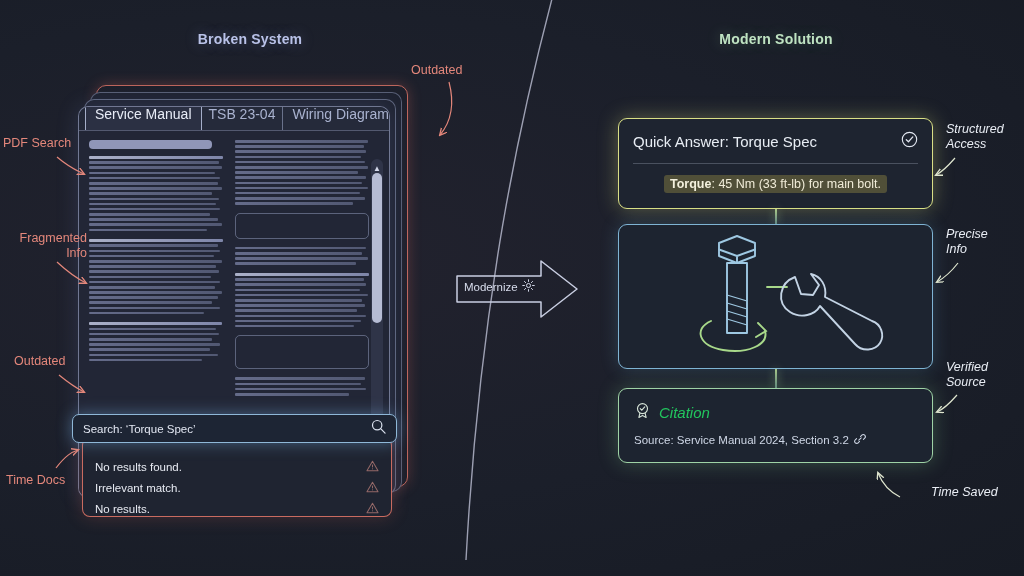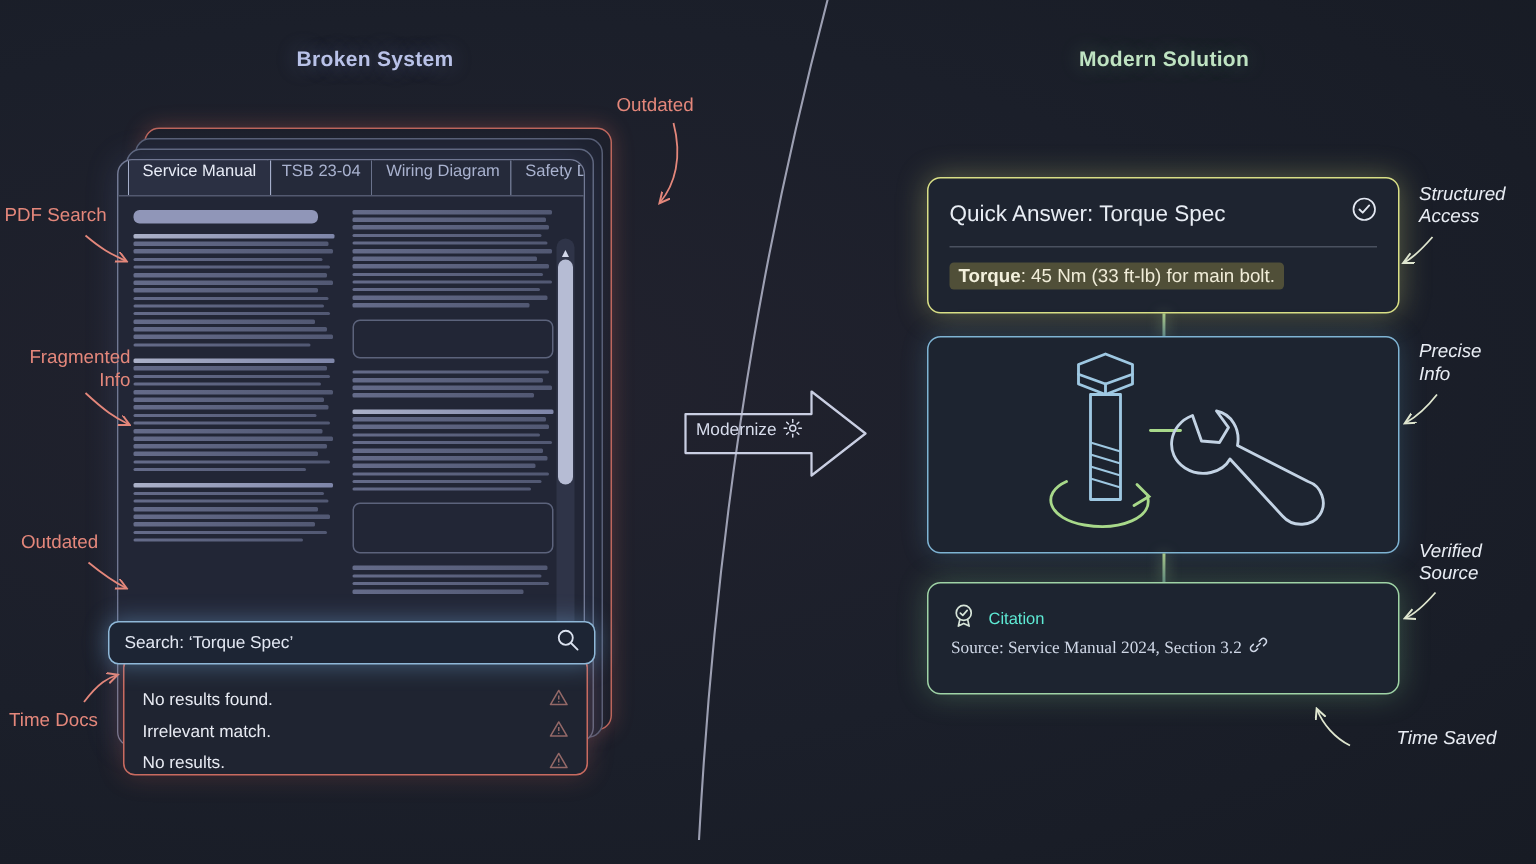--- a/index.html
+++ b/index.html
@@ -26,21 +26,21 @@
   .layer.l3 { left: 6px;  top: 14px; width: 312px; height: 396px; border: 1.2px solid rgba(170,180,215,.46); background:#1f2331; }
 
   #doc-main { position: absolute; left: 0; top: 21px; width: 312px; height: 392px;
               border: 1.3px solid rgba(180,190,225,.55); border-radius: 10px;
               background: linear-gradient(160deg,#232838 0%, #202433 60%, #1e2230 100%);
               box-shadow: 0 0 22px rgba(120,140,210,.18); overflow: hidden; }
 
   
   #tabs { position: absolute; left: 0; top: 0; height: 23px; width: 100%; display: flex; align-items: flex-end; padding-left: 6px; }
   .tab { height: 20px; padding: 16px 9px; display: flex; align-items: center;
-         font-size: 11px; color: #a9b2cf; white-space: nowrap;
+         font-size: 14px; color: #a9b2cf; white-space: nowrap;
          border: 1px solid rgba(175,185,220,.5); border-bottom: none;
          border-radius: 8px 8px 0 0; background: #252a3a; margin-right: -3px; text-align: center; }
   .tab.active { color: #e8ecf7; background: #2b3043; border-color: rgba(200,210,240,.78); z-index: 3; }
 
   
   #doc-body { position: absolute; left: 0; top: 23px; right: 0; bottom: 0;
               background: #222636; border-top: 1px solid rgba(175,185,220,.35); padding: 9px 10px 0 10px; }
   #cols { display: flex; gap: 12px; }
   .col { width: 134px; }
   .col.right { width: 134px; }
@@ -75,41 +75,41 @@
   .res { display: flex; align-items: center; justify-content: space-between; height: 21px; }
   .res .t { font-size: 11.5px; color: #e7eaf2; }
   .res .w { color: rgba(225,150,140,.6); }
 
   
   #arrow { position: absolute; left: 455px; top: 258px; width: 125px; height: 62px; }
   #arrow-label { position: absolute; left: 464px; top: 279px; display: flex; align-items: center; gap: 4px;
                  font-size: 11.5px; color: #d7dcec; z-index: 3; }
 
   
-  .card { position: absolute; border-radius: 9px; }
+  .card { position: absolute; border-radius: 9px; text-align: center; }
   #card-answer { left: 618px; top: 118px; width: 315px; height: 91px;
                  border: 1.4px solid #d9df86; background: #1e2430;
                  box-shadow: 0 0 20px rgba(215,222,125,.35); padding: 12px 14px; }
   #card-answer .hdr { display: flex; align-items: center; justify-content: space-between; }
   #card-answer .hdr .t { font-size: 15px; color: #e8edf4; font-weight: 400; }
   #card-answer .rule { height: 1px; background: rgba(190,198,220,.28); margin: 11px 0 10px 0; }
   #chip { display: inline-block; background: rgba(150,140,70,.42); border-radius: 3px;
           padding: 2px 6px; font-size: 12.5px; color: #f0ecd8; }
   #chip b { color: #f3f0dd; }
 
   #card-img { left: 618px; top: 224px; width: 315px; height: 145px;
               border: 1.3px solid #7fb4d4; background: #1d2430;
               box-shadow: 0 0 18px rgba(110,180,220,.22); }
 
   #card-cite { left: 618px; top: 388px; width: 315px; height: 75px;
                border: 1.3px solid #9fd3a6; background: #1d2430;
                box-shadow: 0 0 20px rgba(140,215,150,.28); padding: 13px 15px; }
   #card-cite .ct { display: flex; align-items: center; gap: 8px; }
-  #card-cite .ct .t { font-size: 11px; color: #5eead4; }
-  #card-cite .src { margin-top: 0; font-size: 11.5px; color: #cfd7e6; display: flex; align-items: center; gap: 5px; font-family: Liberation Serif, serif; }
+  #card-cite .ct .t { font-size: 15px; color: #22c55e; font-style: italic; }
+  #card-cite .src { margin-top: 10px; font-size: 11.5px; color: #cfd7e6; display: flex; align-items: center; gap: 5px; }
 
   .connector { position: absolute; left: 775px; width: 2px;
                background: linear-gradient(180deg, rgba(190,225,150,.85), rgba(150,210,190,.55));
                box-shadow: 0 0 9px rgba(180,225,160,.65); }
   #conn1 { top: 209px; height: 15px; }
   #conn2 { top: 369px; height: 19px; }
 
   
   .anno { position: absolute; font-size: 12.5px; line-height: 15px; }
   .anno.red { color: #e4877b; }

